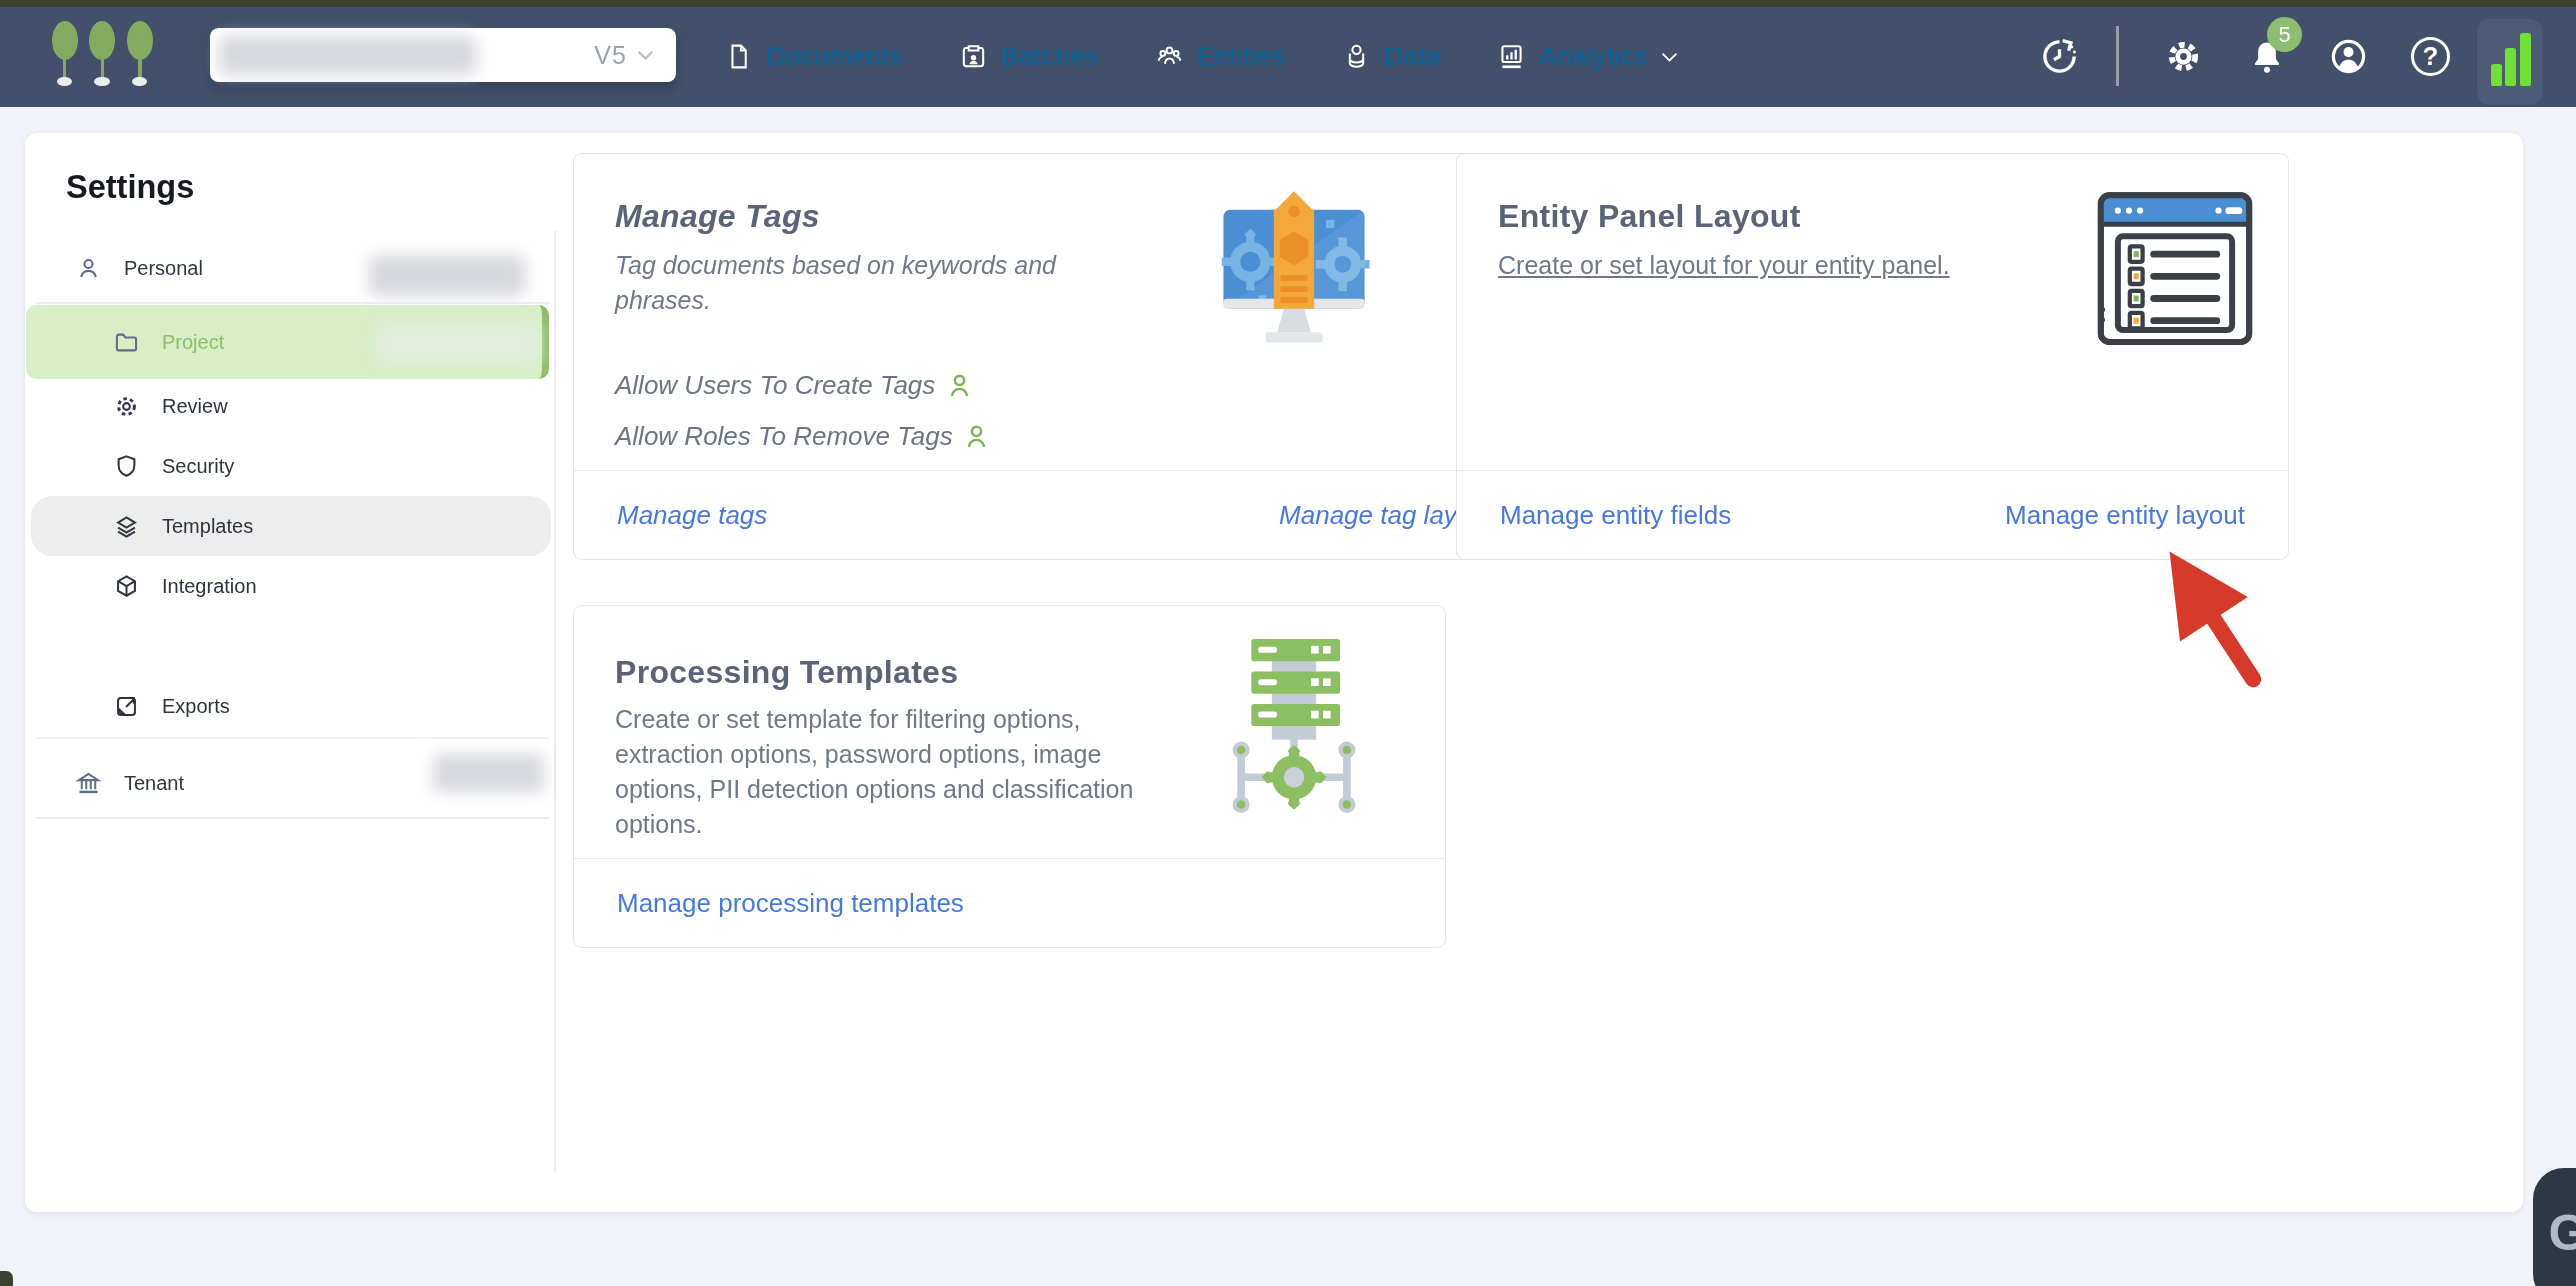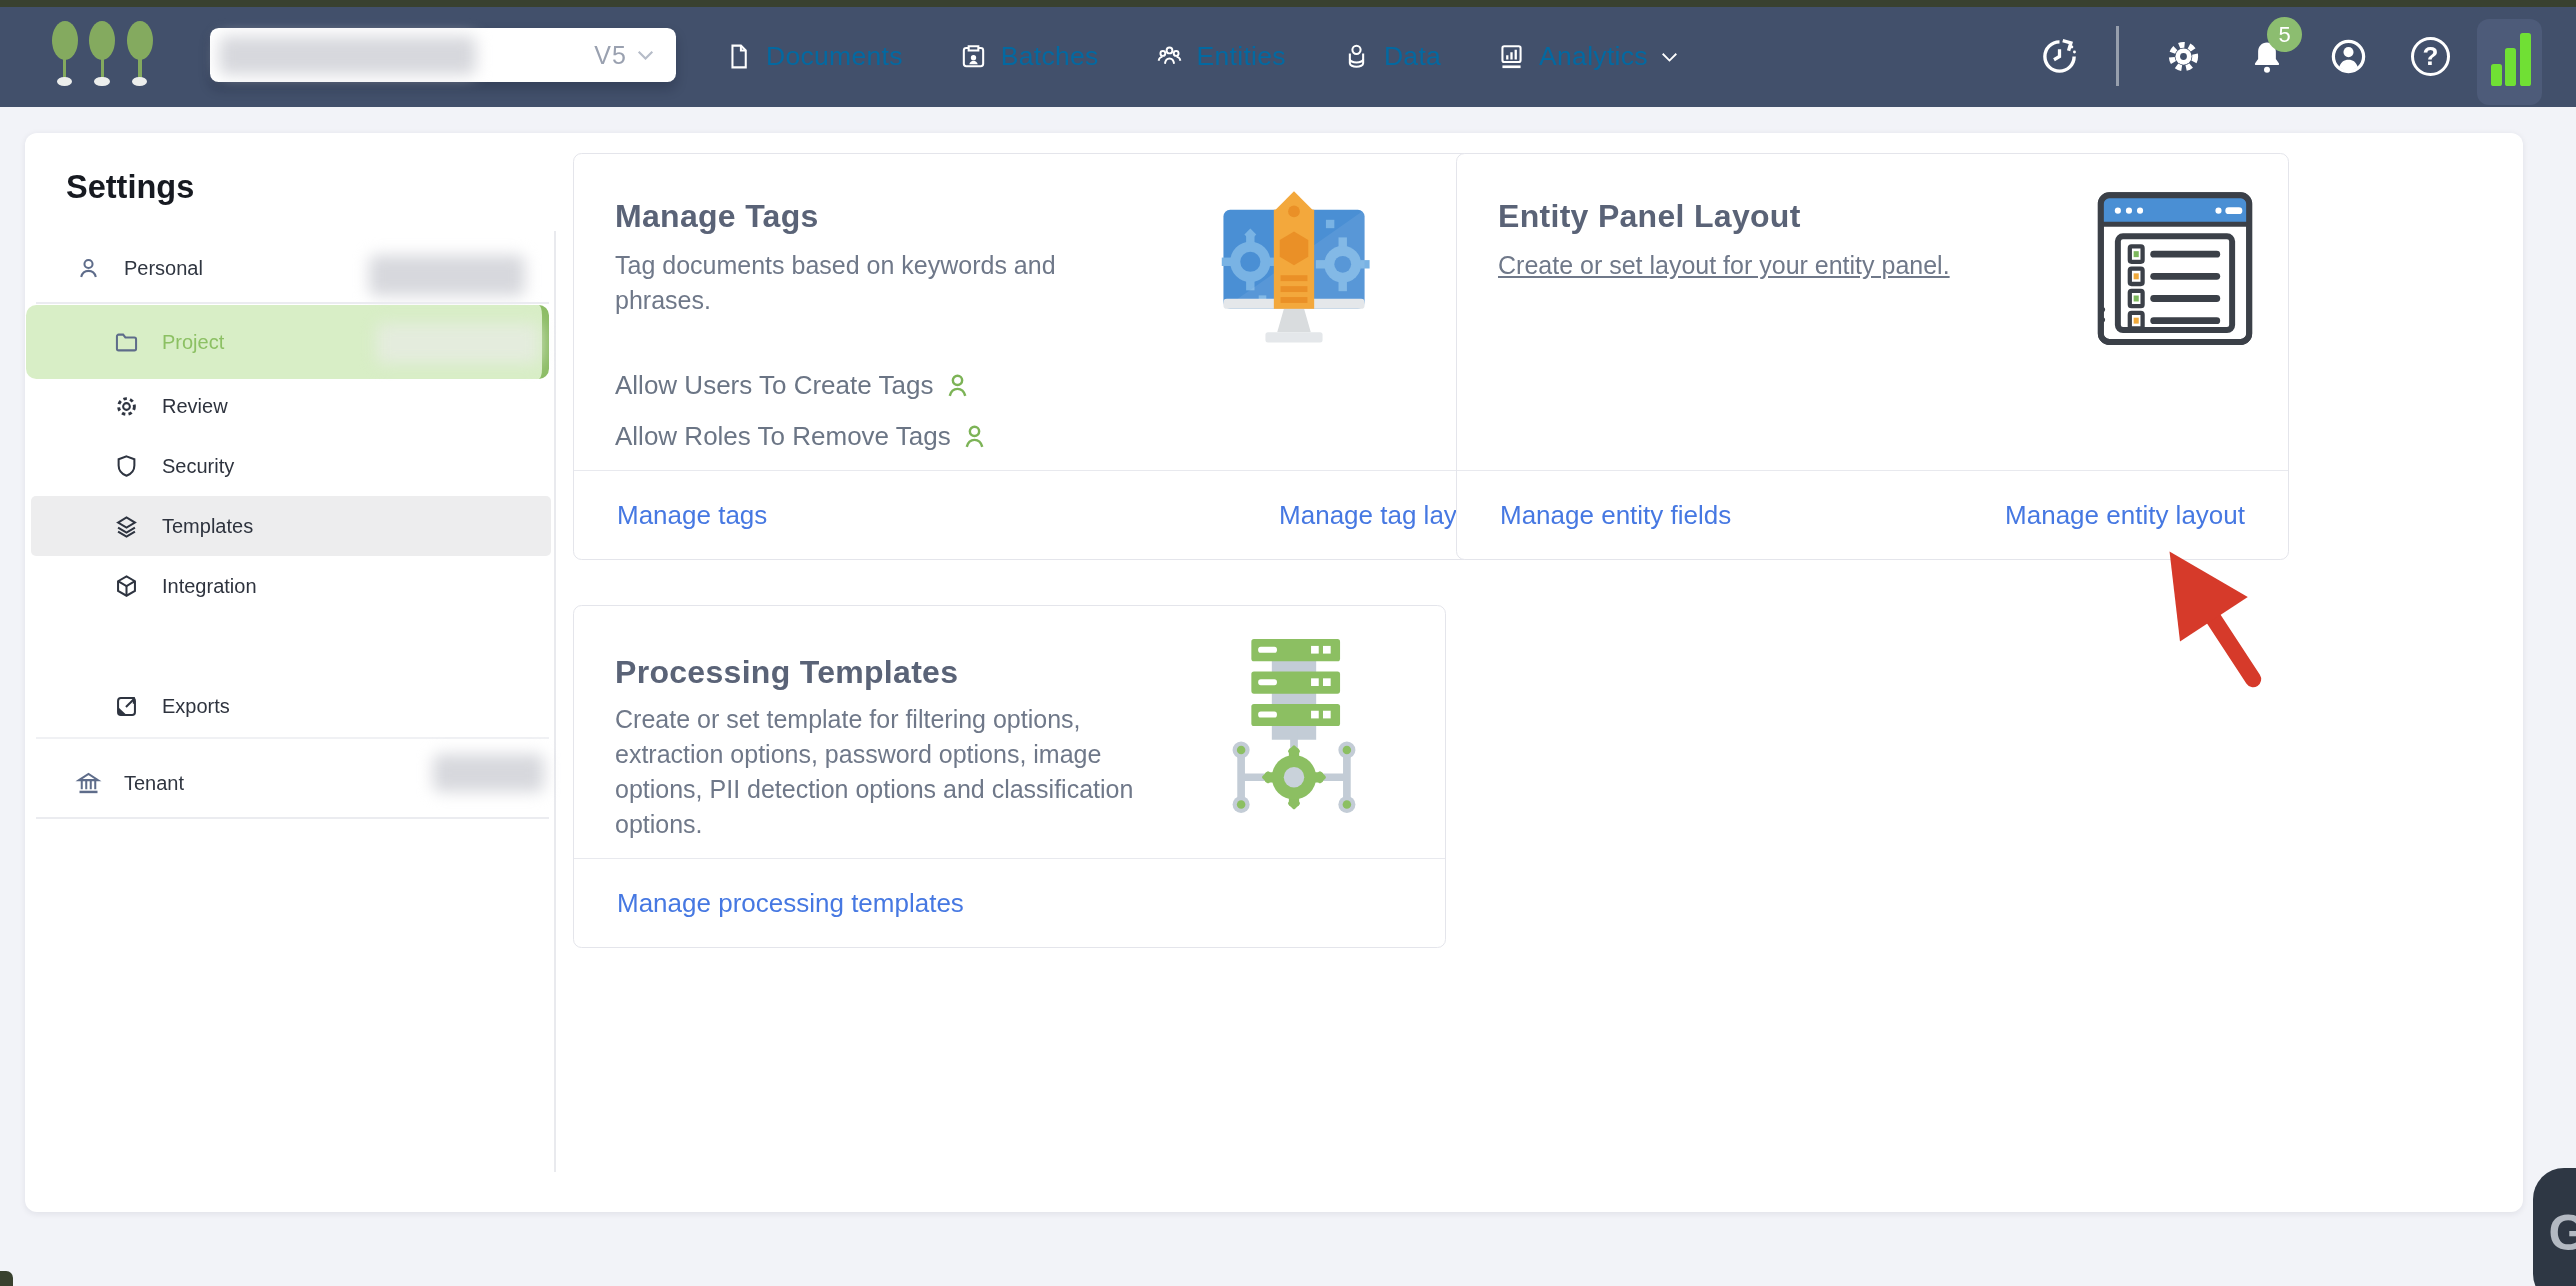--- a/index.html
+++ b/index.html
@@ -58,31 +58,31 @@
   #sidebar-vline { left:554px; top:231px; width:1.7px; height:941px; background:#e9eaee; }
   .side-line { height:1.7px; background:#ebecf0; }
 
   .side-row { display:flex; align-items:center; color:#303641; font-size:20px; }
   .side-row .ic { display:flex; margin-right:22px; }
   #row-personal { left:31px; top:236px; width:520px; height:65px; padding-left:44px; }
   #line-personal { left:36px; top:302px; width:513px; }
   #row-project { left:26px; top:305px; width:523px; height:74px; padding-left:87px; background:#d8eec6;
     border-radius:10.3px; border-right:7.7px solid #8dbd66; color:#8cc063; }
   .sub-row { left:31px; width:520px; height:60px; padding-left:82px; color:#2e333e; }
-  .sub-row.active { background:#ededee; border-radius:5px; }
+  .sub-row.active { background:#ededee; border-radius:21px; }
   #line-subitems { left:36px; top:737px; width:513px; background:#f0f1f4; }
   #row-tenant { left:31px; top:751px; width:520px; height:65px; padding-left:44px; }
   #line-tenant { left:36px; top:817px; width:513px; }
   #personal-redact { left:369px; top:255px; width:156px; height:41px; }
   #project-redact { left:376px; top:323px; width:164px; height:41px; background:#e4ecdd; }
   #tenant-redact { left:433px; top:754px; width:111px; height:38px; }
 
   
   .card { background:#fff; border:1.7px solid #e4e5eb; border-radius:8.6px; }
-  #card-tags { left:573px; top:153px; width:964px; height:407px; }
+  #card-tags { left:573px; top:153px; width:964px; height:407px;font-style:italic; }
   #card-entity { left:1456px; top:153px; width:833px; height:407px; }
   #card-processing { left:573px; top:605px; width:873px; height:343px; }
 
   .card-title { position:absolute; left:41px; font-size:32px; font-weight:600; color:#5a6377; letter-spacing:0.3px; }
   .card-desc { position:absolute; left:41px; font-size:25px; line-height:35px; color:#6f7889; }
   .card-footer { position:absolute; left:0; bottom:0; width:100%; height:89px; border-top:1.7px solid #e8e9ee;
     display:flex; align-items:center; justify-content:space-between; padding:0 43px; }
   .link { color:#4678e2; font-size:26px; font-weight:500; cursor:pointer; }
   .allow-row { position:absolute; left:41px; display:flex; align-items:center; gap:8.6px;
     font-size:26px; color:#6b7585; }

